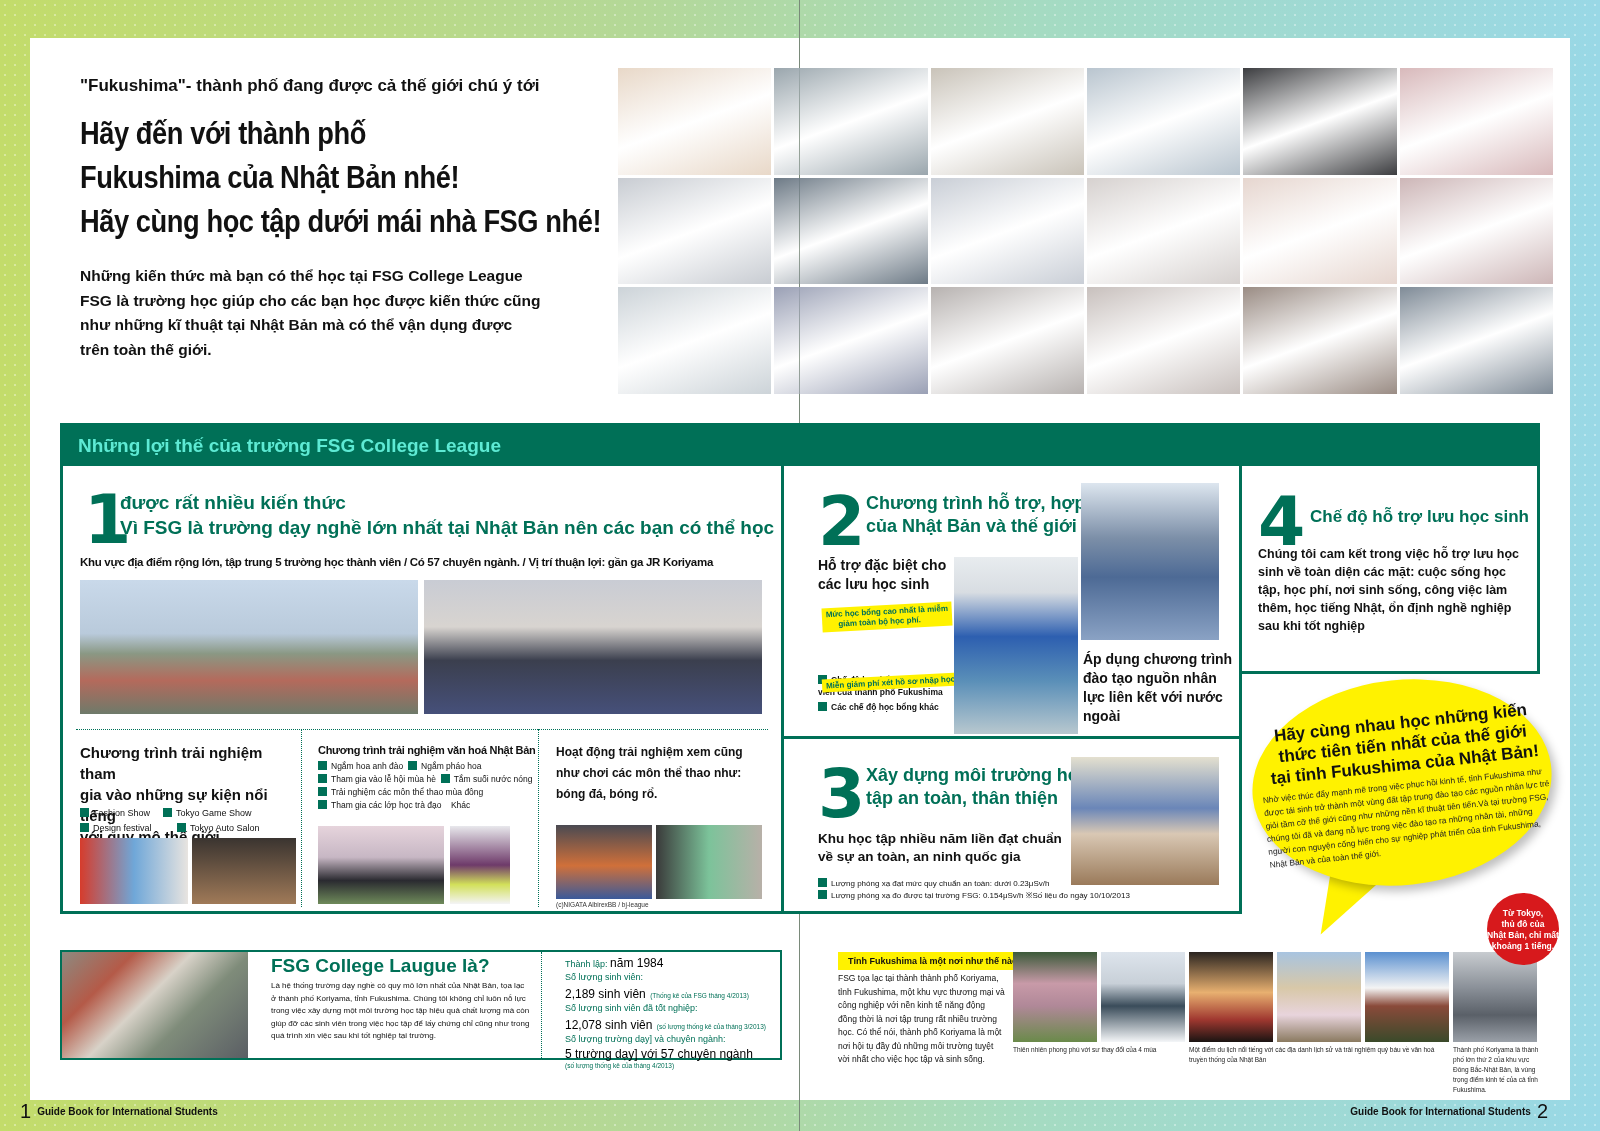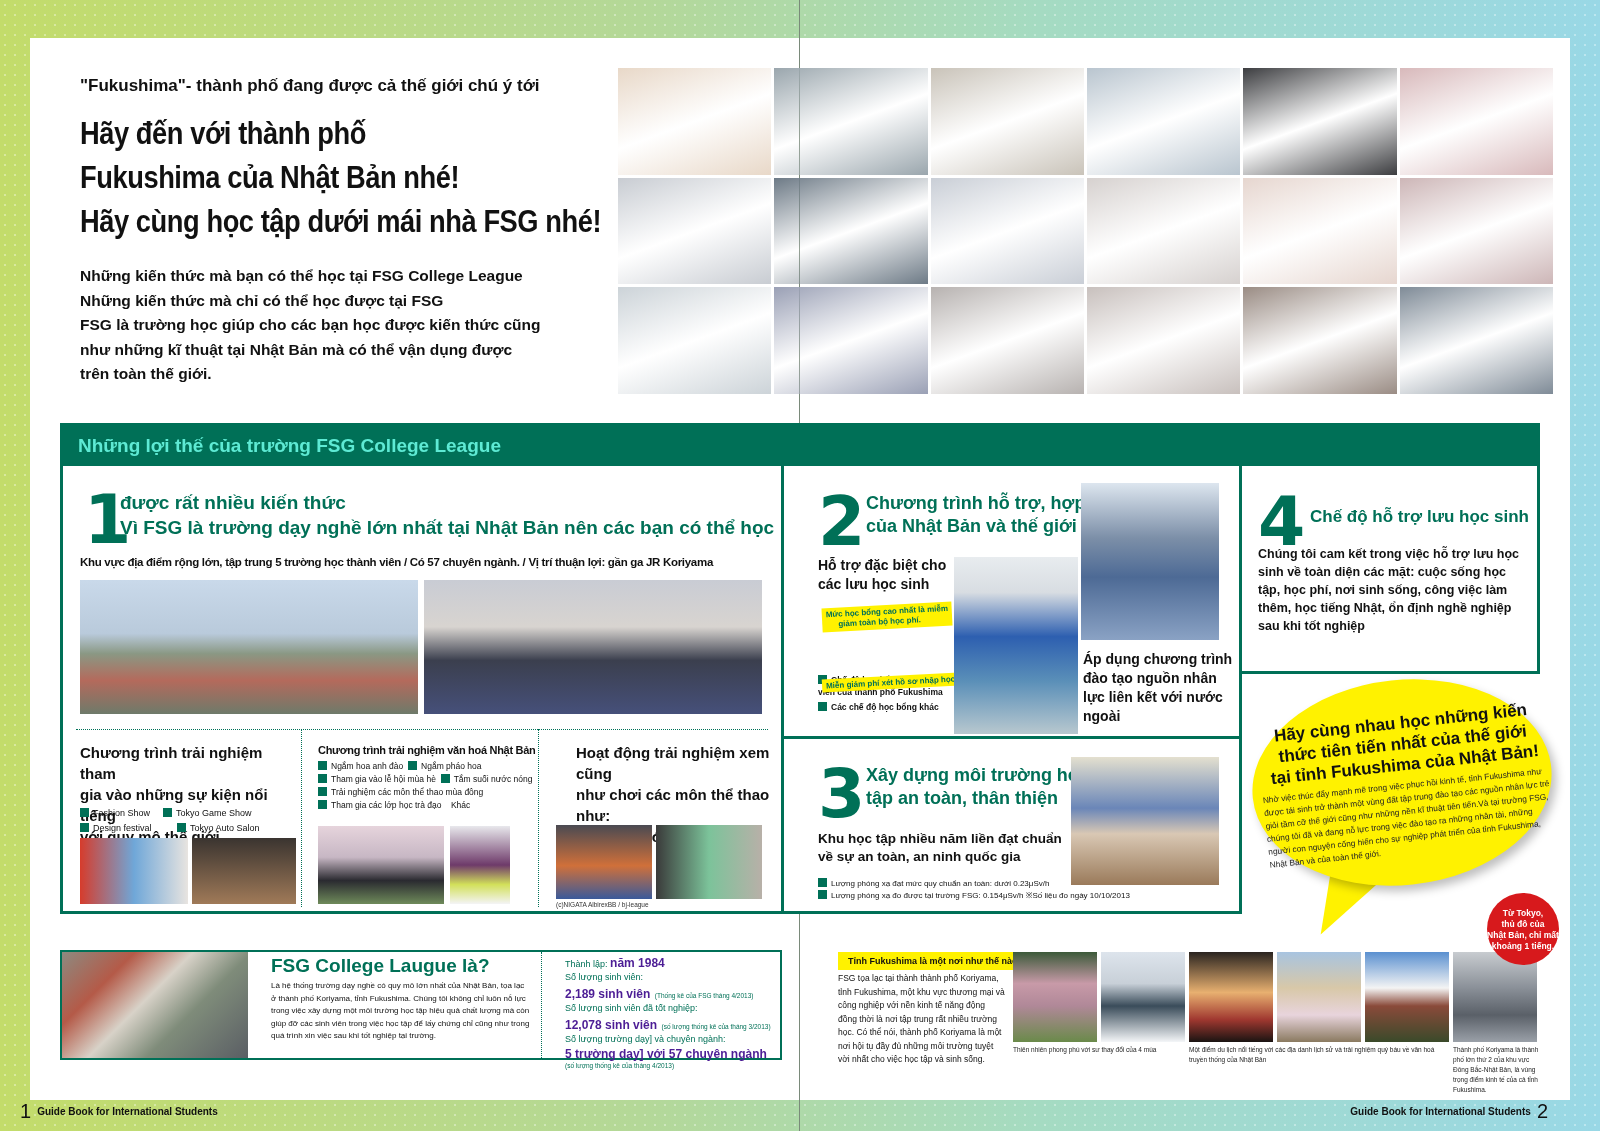--- a/index.html
+++ b/index.html
@@ -51,40 +51,39 @@
     .bubble-body { font-size: 8.3px; line-height: 13px; margin-top: 4px; color: #222; }
 
     .redbadge { left: 1487px; top: 893px; width: 72px; height: 72px; border-radius: 50%; background: #d7191c; color: #fff; font-size: 8.5px; font-weight: bold; text-align: center; line-height: 11px; padding-top: 15px; }
 
     .footer-l { left: 20px; top: 1100px; font-size: 10px; font-weight: bold; display: flex; align-items: center; gap: 6px; }
     .footer-r { right: 52px; top: 1100px; font-size: 10px; font-weight: bold; display: flex; align-items: center; gap: 6px; }
     .pnum { font-size: 20px; font-weight: normal; }
 
     .caption { font-size: 6.5px; line-height: 10px; color: #222; }
     .stats-line { font-size: 9px; color: #007057; line-height: 13px; }
-    .stats-big { font-size: 12px; font-weight: bold; color: #4c1d95; line-height: 16px; }
+    .stats-big { font-size: 12px; font-weight: normal; color: #000000; line-height: 16px; }
     .stats-note { font-size: 6.5px; color: #007057; }
   </style>
 </head>
 <body>
 
 <div class="bgdots"></div>
 <div class="page left"></div>
 <div class="page right"></div>
 <div class="spine"></div>
 
 <div class="abs kicker">"Fukushima"- thành phố đang được cả thế giới chú ý tới</div>
 <div class="abs headline">
   <div>Hãy đến với thành phố</div>
   <div>Fukushima của Nhật Bản nhé!</div>
   <div>Hãy cùng học tập dưới mái nhà FSG nhé!</div>
 </div>
 <div class="abs intro">
   <div>Những kiến thức mà bạn có thể học tại FSG College League</div>
-  <div>Những kiến thức mà chỉ có thể học được tại FSG</div>
   <div>FSG là trường học giúp cho các bạn học được kiến thức cũng</div>
   <div>như những kĩ thuật tại Nhật Bản mà có thể vận dụng được</div>
   <div>trên toàn thế giới.</div>
 </div>
 
 <div class="abs photogrid" id="photogrid">
     <div class="ph" style="background: linear-gradient(160deg, rgb(232, 216, 200) 0%, rgba(255, 255, 255, 0.2) 50%, rgb(232, 216, 200) 100%);"></div>
     <div class="ph" style="background: linear-gradient(160deg, rgb(154, 166, 173) 0%, rgba(255, 255, 255, 0.2) 50%, rgb(154, 166, 173) 100%);"></div>
     <div class="ph" style="background: linear-gradient(160deg, rgb(201, 195, 185) 0%, rgba(255, 255, 255, 0.2) 50%, rgb(201, 195, 185) 100%);"></div>
     <div class="ph" style="background: linear-gradient(160deg, rgb(185, 197, 207) 0%, rgba(255, 255, 255, 0.2) 50%, rgb(185, 197, 207) 100%);"></div>
@@ -134,21 +133,21 @@
 <div class="abs" style="left:318px; top:744px; font-size:11px; font-weight:bold; letter-spacing:-0.3px;">Chương trình trải nghiệm văn hoá Nhật Bản</div>
 <div class="abs small" style="left:318px; top:760px; font-size:8.5px; line-height:13px;">
   <div><span class="sq"></span><span>Ngắm hoa anh đào</span>&nbsp;&nbsp;<span class="sq"></span><span>Ngắm pháo hoa</span></div>
   <div><span class="sq"></span><span>Tham gia vào lễ hội mùa hè</span>&nbsp;&nbsp;<span class="sq"></span><span>Tắm suối nước nóng</span></div>
   <div><span class="sq"></span><span>Trải nghiệm các môn thể thao mùa đông</span></div>
   <div><span class="sq"></span><span>Tham gia các lớp học trà đạo</span>&nbsp;&nbsp;&nbsp;&nbsp;<span>Khác</span></div>
 </div>
 <div class="abs ph" style="left:318px; top:826px; width:126px; height:78px; background:linear-gradient(180deg,#e6d4dc 0%,#c7b7c4 40%,#2a2a30 70%,#6e8a5a 100%);"></div>
 <div class="abs ph" style="left:450px; top:826px; width:60px; height:78px; background:linear-gradient(180deg,#e8e8ec,#6e3a6a 50%,#d2e05a 75%,#f4f4f6);"></div>
 
-<div class="abs subh" style="left:556px; top:742px; width:210px; font-size:15px;margin-left:20px;">
+<div class="abs subh" style="left:556px; top:742px; width:210px; font-size:12px;">
   <div>Hoạt động trải nghiệm xem cũng</div>
   <div>như chơi các môn thể thao như:</div>
   <div>bóng đá, bóng rổ.</div>
 </div>
 <div class="abs ph" style="left:556px; top:825px; width:96px; height:74px; background:linear-gradient(180deg,#4a4a52,#d0703a 55%,#3a5a9a);"></div>
 <div class="abs ph" style="left:656px; top:825px; width:106px; height:74px; background:linear-gradient(90deg,#3a3a3a,#7cc39a 50%,#b8b0a8);"></div>
 <div class="abs" style="left:556px; top:901px; font-size:6.5px; color:#333;">(c)NIGATA AlbirexBB / bj-league</div>
 
 <div class="abs framebox" style="left:781px; top:466px; width:461px; height:273px; border-top:none;"></div>
 <div class="abs num" style="left:818px; top:488px;">2</div>

